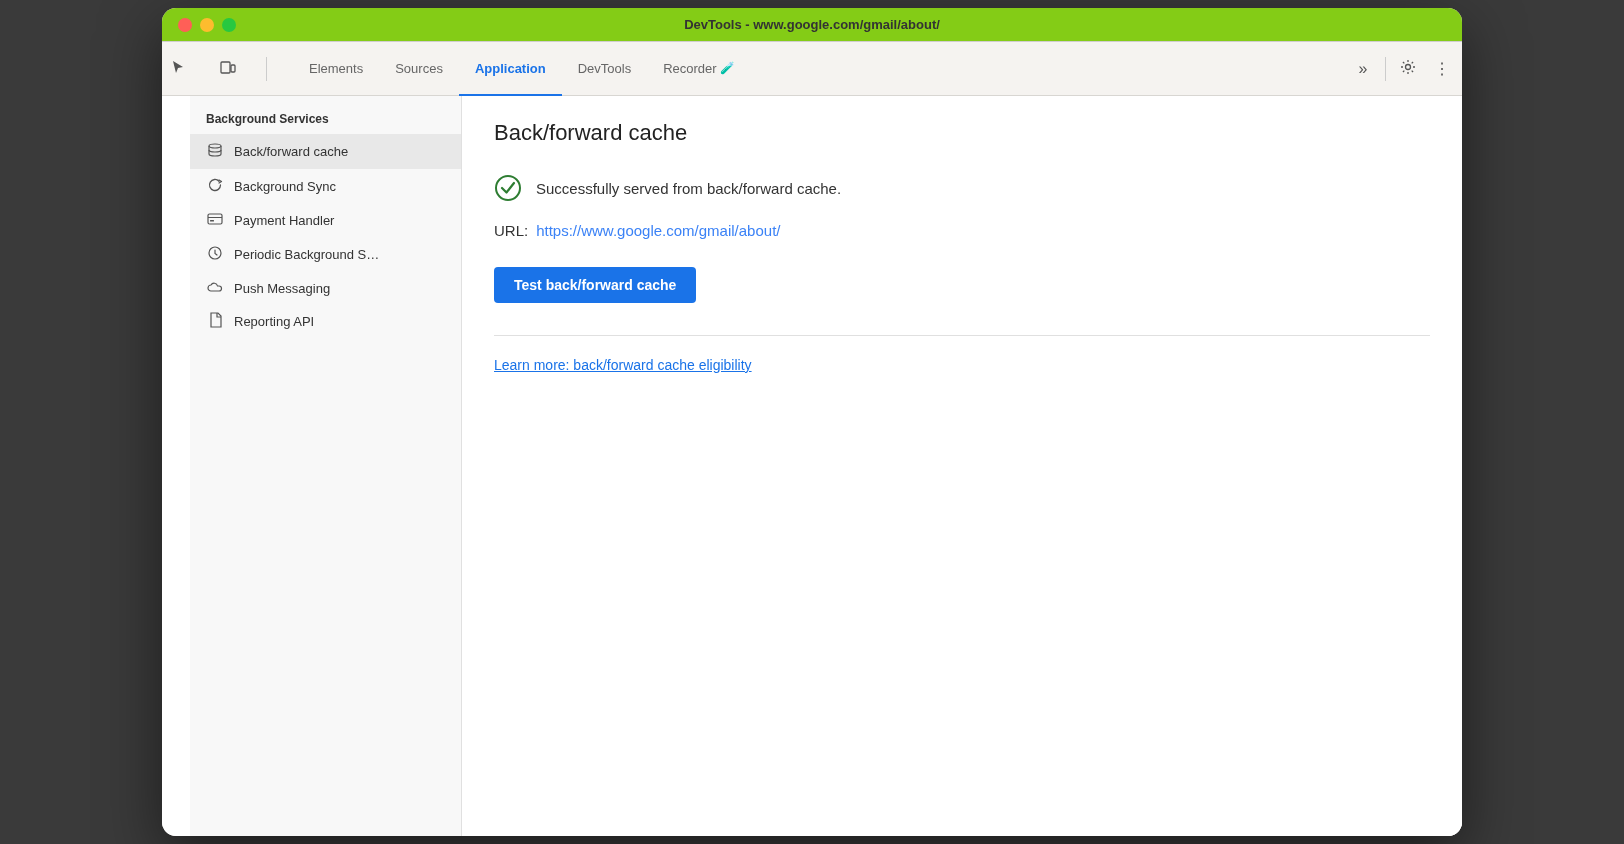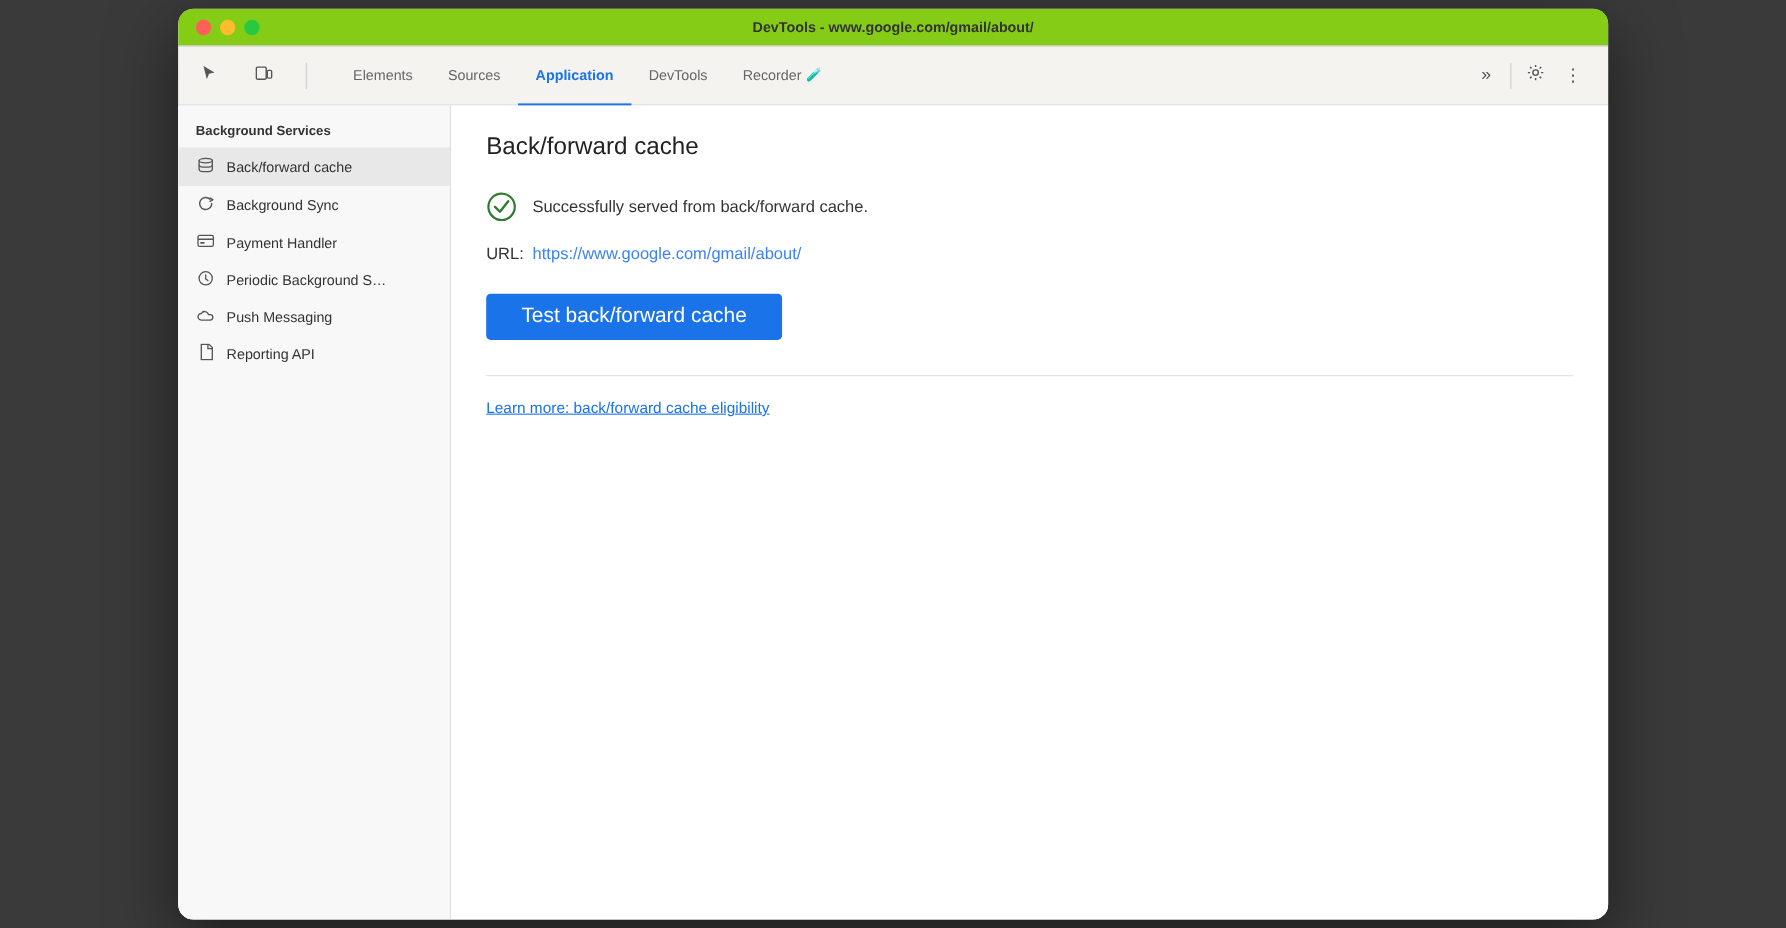--- a/index.html
+++ b/index.html
@@ -47,21 +47,21 @@
       transform: translateX(-50%);
       font-size: 13px;
       font-weight: 600;
       color: #333;
     }
     .toolbar {
       background: #f5f3f0;
       height: 54px;
       display: flex;
       align-items: center;
-      padding: 0 12px;
+      padding: 0 0;
       border-bottom: 1px solid #d8d6d2;
       gap: 18px;
     }
     .toolbar-icon-btn {
       width: 32px;
       height: 32px;
       display: flex;
       align-items: center;
       justify-content: center;
       border-radius: 4px;
@@ -111,25 +111,26 @@
     }
     .toolbar-right .toolbar-separator {
       height: 24px;
     }
     .content {
       display: flex;
       height: calc(844px - 104px);
       background: white;
     }
     .sidebar {
-      width: 248px;
+      width: 272px;
       background: #f8f8f8;
       border-right: 1px solid #e0e0e0;
       overflow-y: auto;
       flex-shrink: 0;
+      margin-left: 28px;
     }
     .sidebar-section-title {
       font-size: 12px;
       font-weight: 600;
       color: #333;
       padding: 16px 16px 8px 16px;
     }
     .sidebar-item {
       display: flex;
       align-items: center;
@@ -188,23 +189,23 @@
       font-size: 15px;
       color: #333;
     }
     .url-label { font-weight: 500; }
     .url-value { color: #3b82f6; }
     .test-btn {
       background: #1a73e8;
       color: white;
       border: none;
       border-radius: 4px;
-      padding: 10px 32px;
-      font-size: 19px;
-      font-weight: 400;
+      padding: 10px 20px;
+      font-size: 14px;
+      font-weight: 700;
       cursor: pointer;
       margin-bottom: 28px;
       display: inline-block;
     }
     .divider {
       height: 1px;
       background: #e0e0e0;
       margin: 4px 0 20px 0;
     }
     .learn-more-link {

